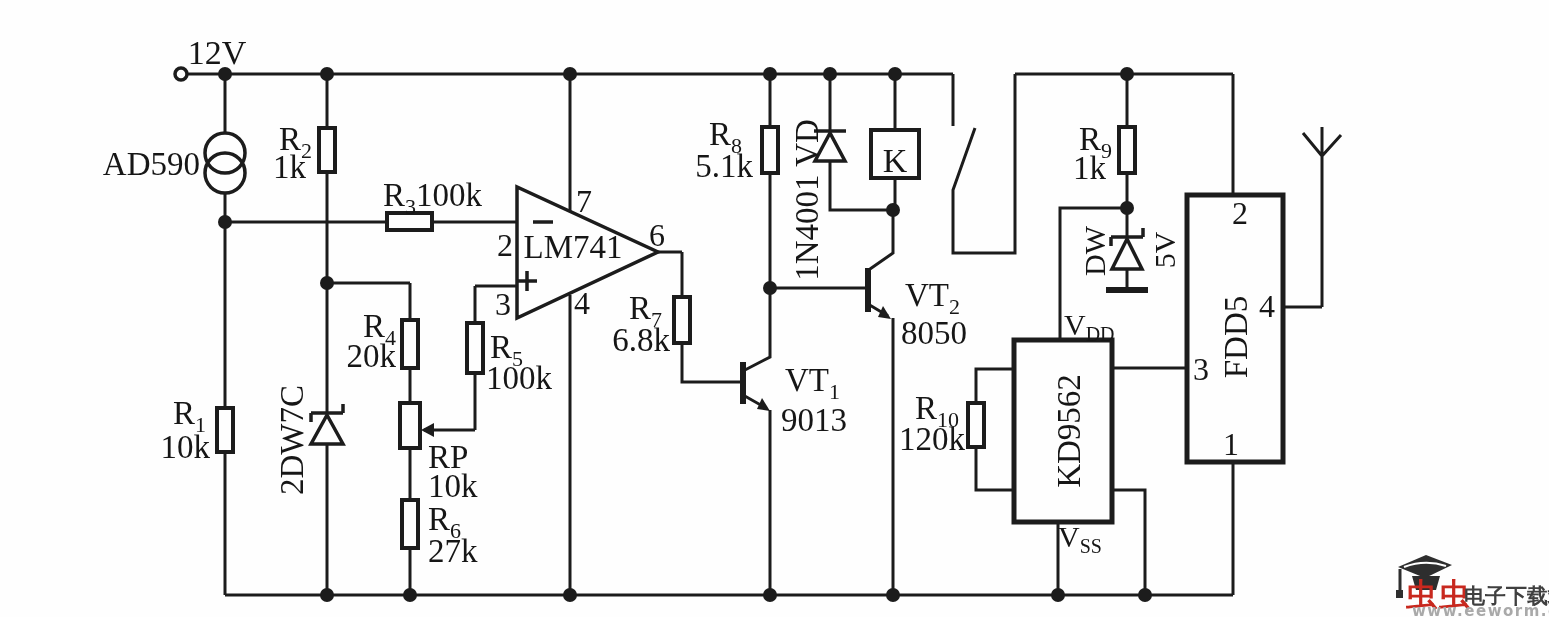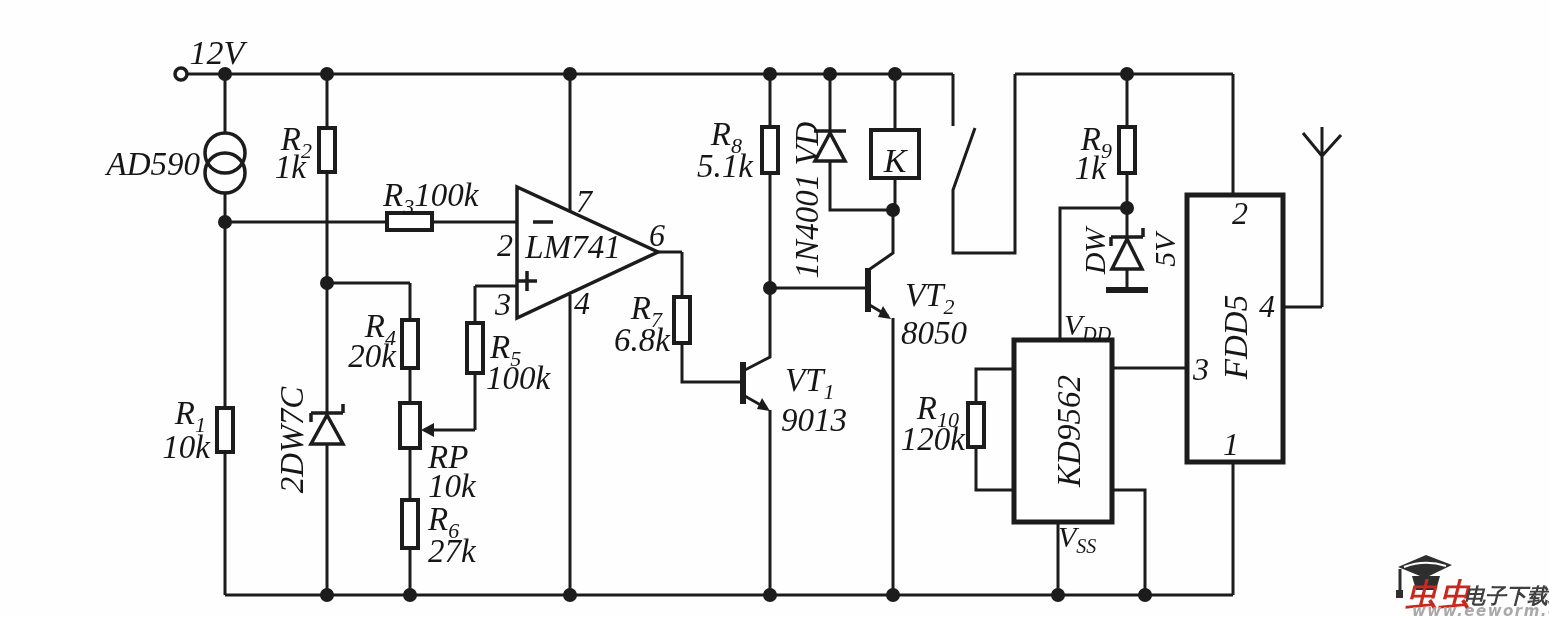--- a/index.html
+++ b/index.html
@@ -1,16 +1,16 @@
 <!DOCTYPE html>
 <html><head>
 <meta charset="utf-8">
 <style>
   html,body { margin:0; padding:0; background:#ffffff; }
-  .canvas { position:relative; width:1549px; height:617px; background:#fefefe; overflow:hidden;font-style:italic; }
+  .canvas { position:relative; width:1549px; height:617px; background:#fefefe; overflow:hidden; }
   svg text { font-family:"Liberation Serif","DejaVu Serif",serif; fill:#161616; }
   .w    { stroke:#1c1c1c; stroke-width:3;   fill:none; }
   .sym  { stroke:#1c1c1c; stroke-width:3.5; fill:none; }
   .rbody{ fill:#fefefe; stroke:#1c1c1c; stroke-width:4; }
   .box  { fill:#fefefe; stroke:#1c1c1c; stroke-width:5; }
   .bar  { stroke:#1c1c1c; stroke-width:6; fill:none; }
   .dot  { fill:#1c1c1c; stroke:none; }
   .fillk{ fill:#1c1c1c; stroke:none; }
   .t34 { font-size:34px; }
   .t33 { font-size:33px; }

